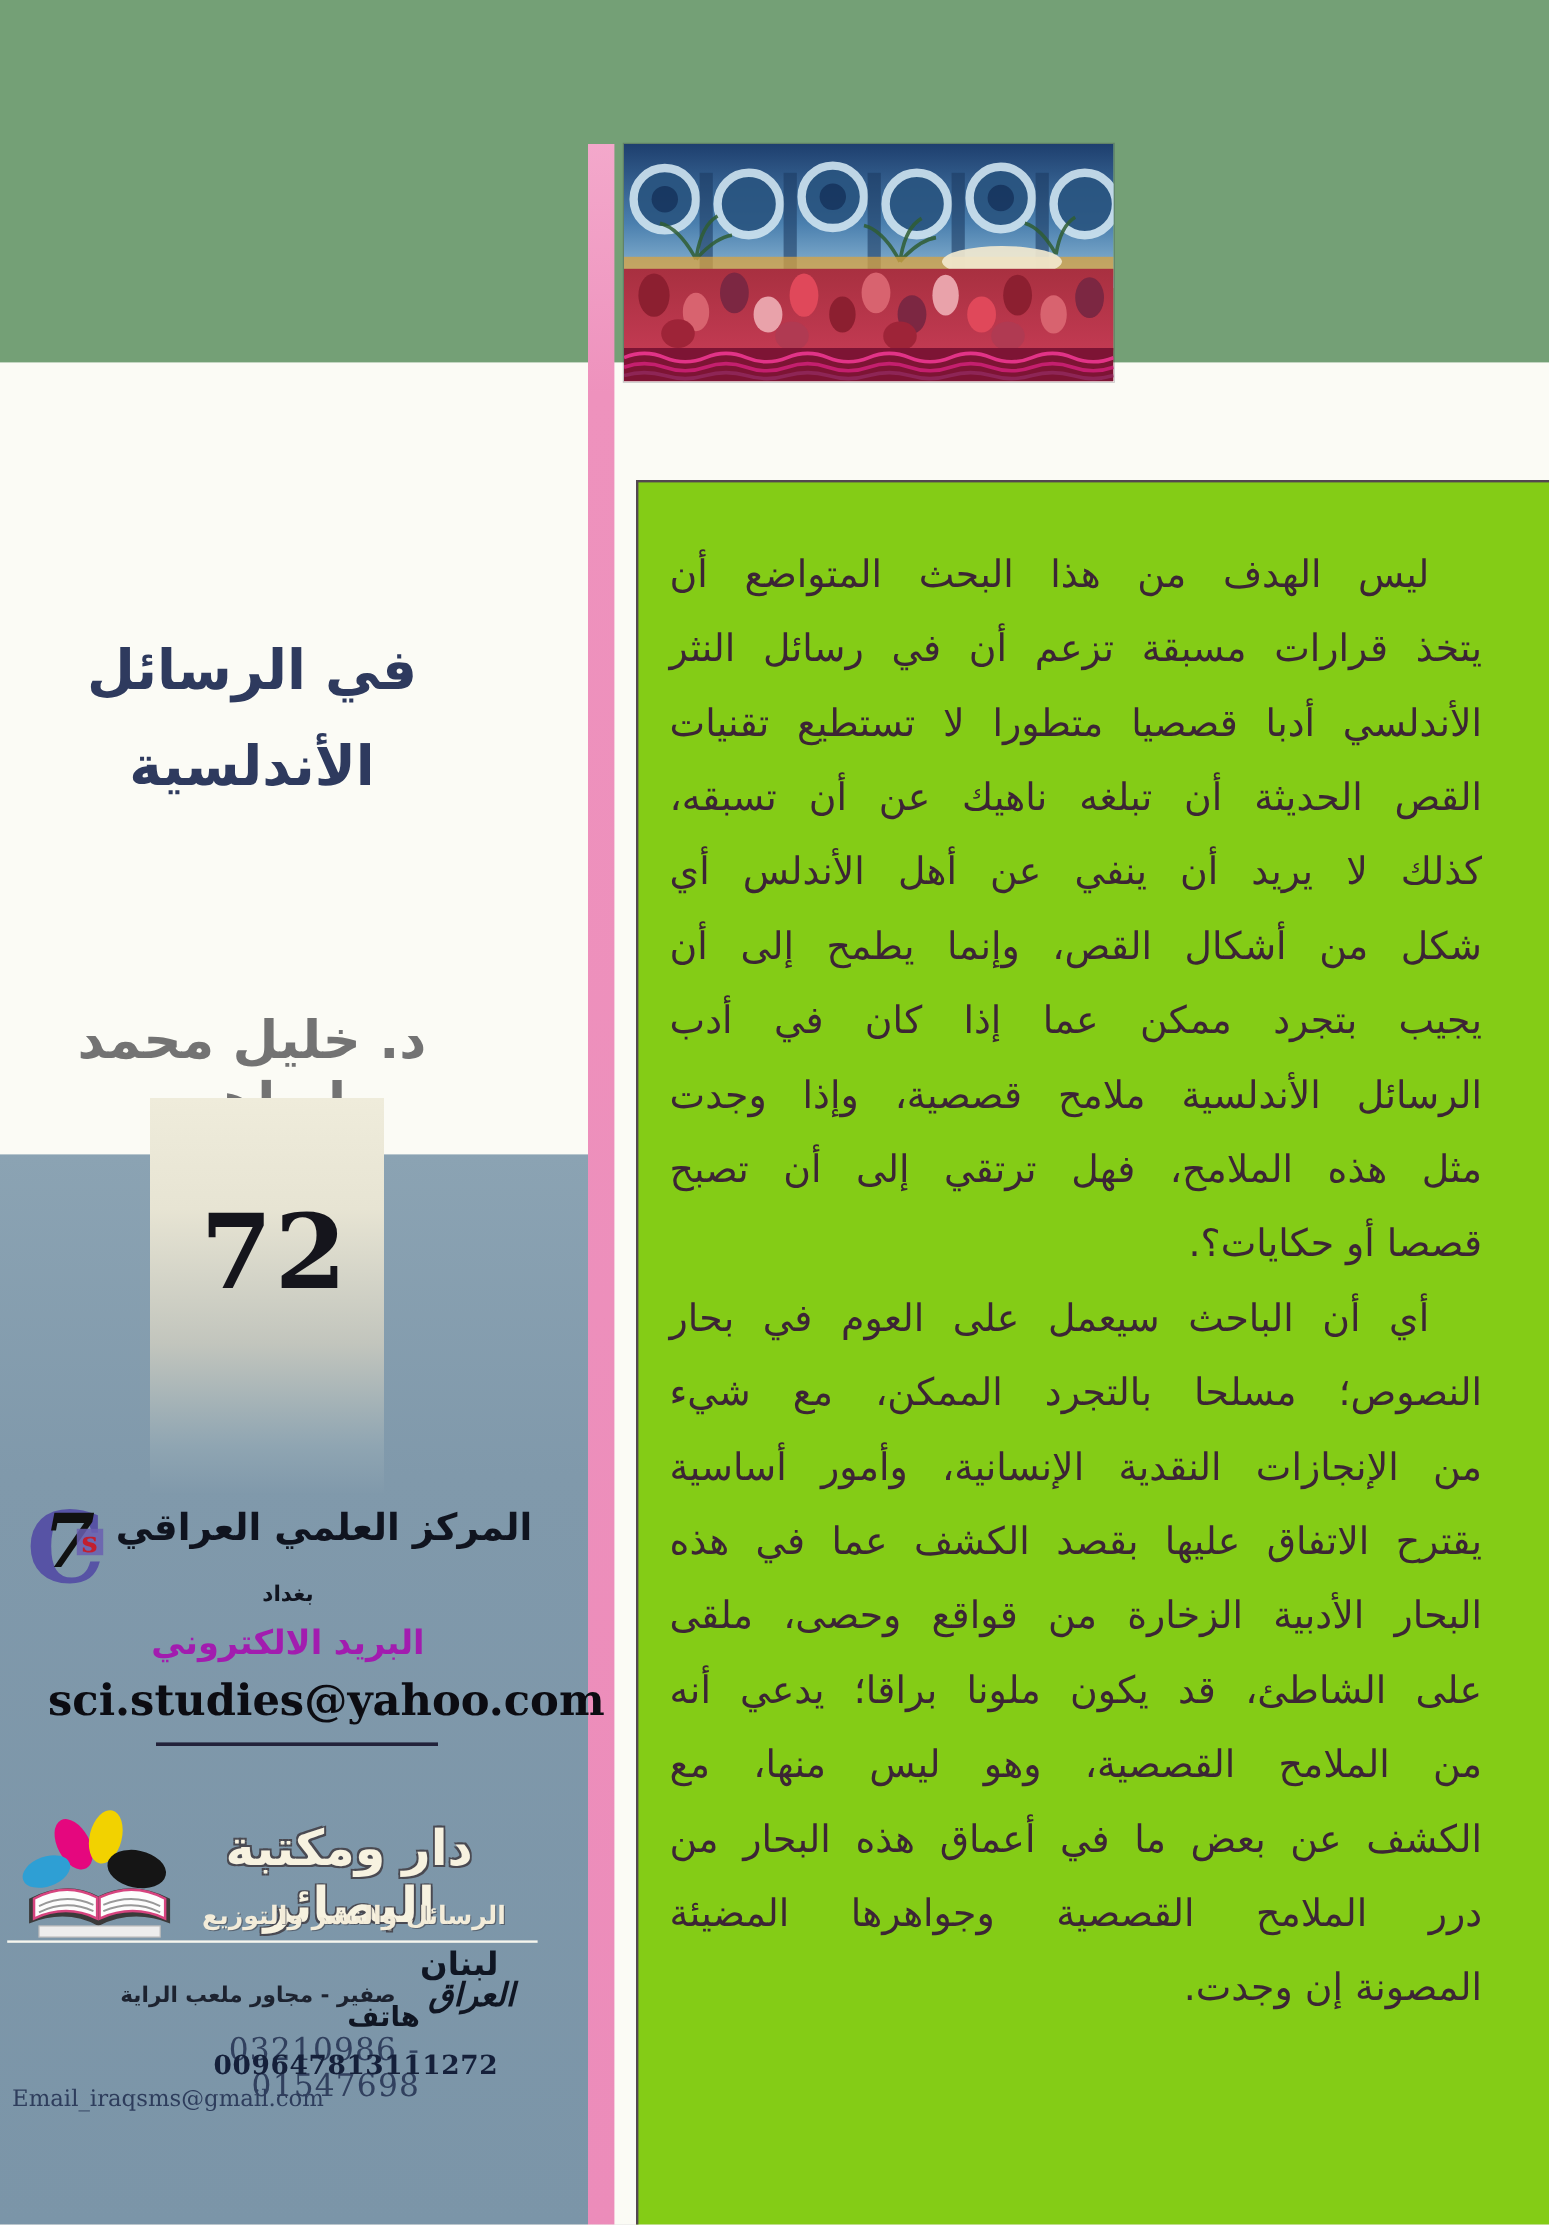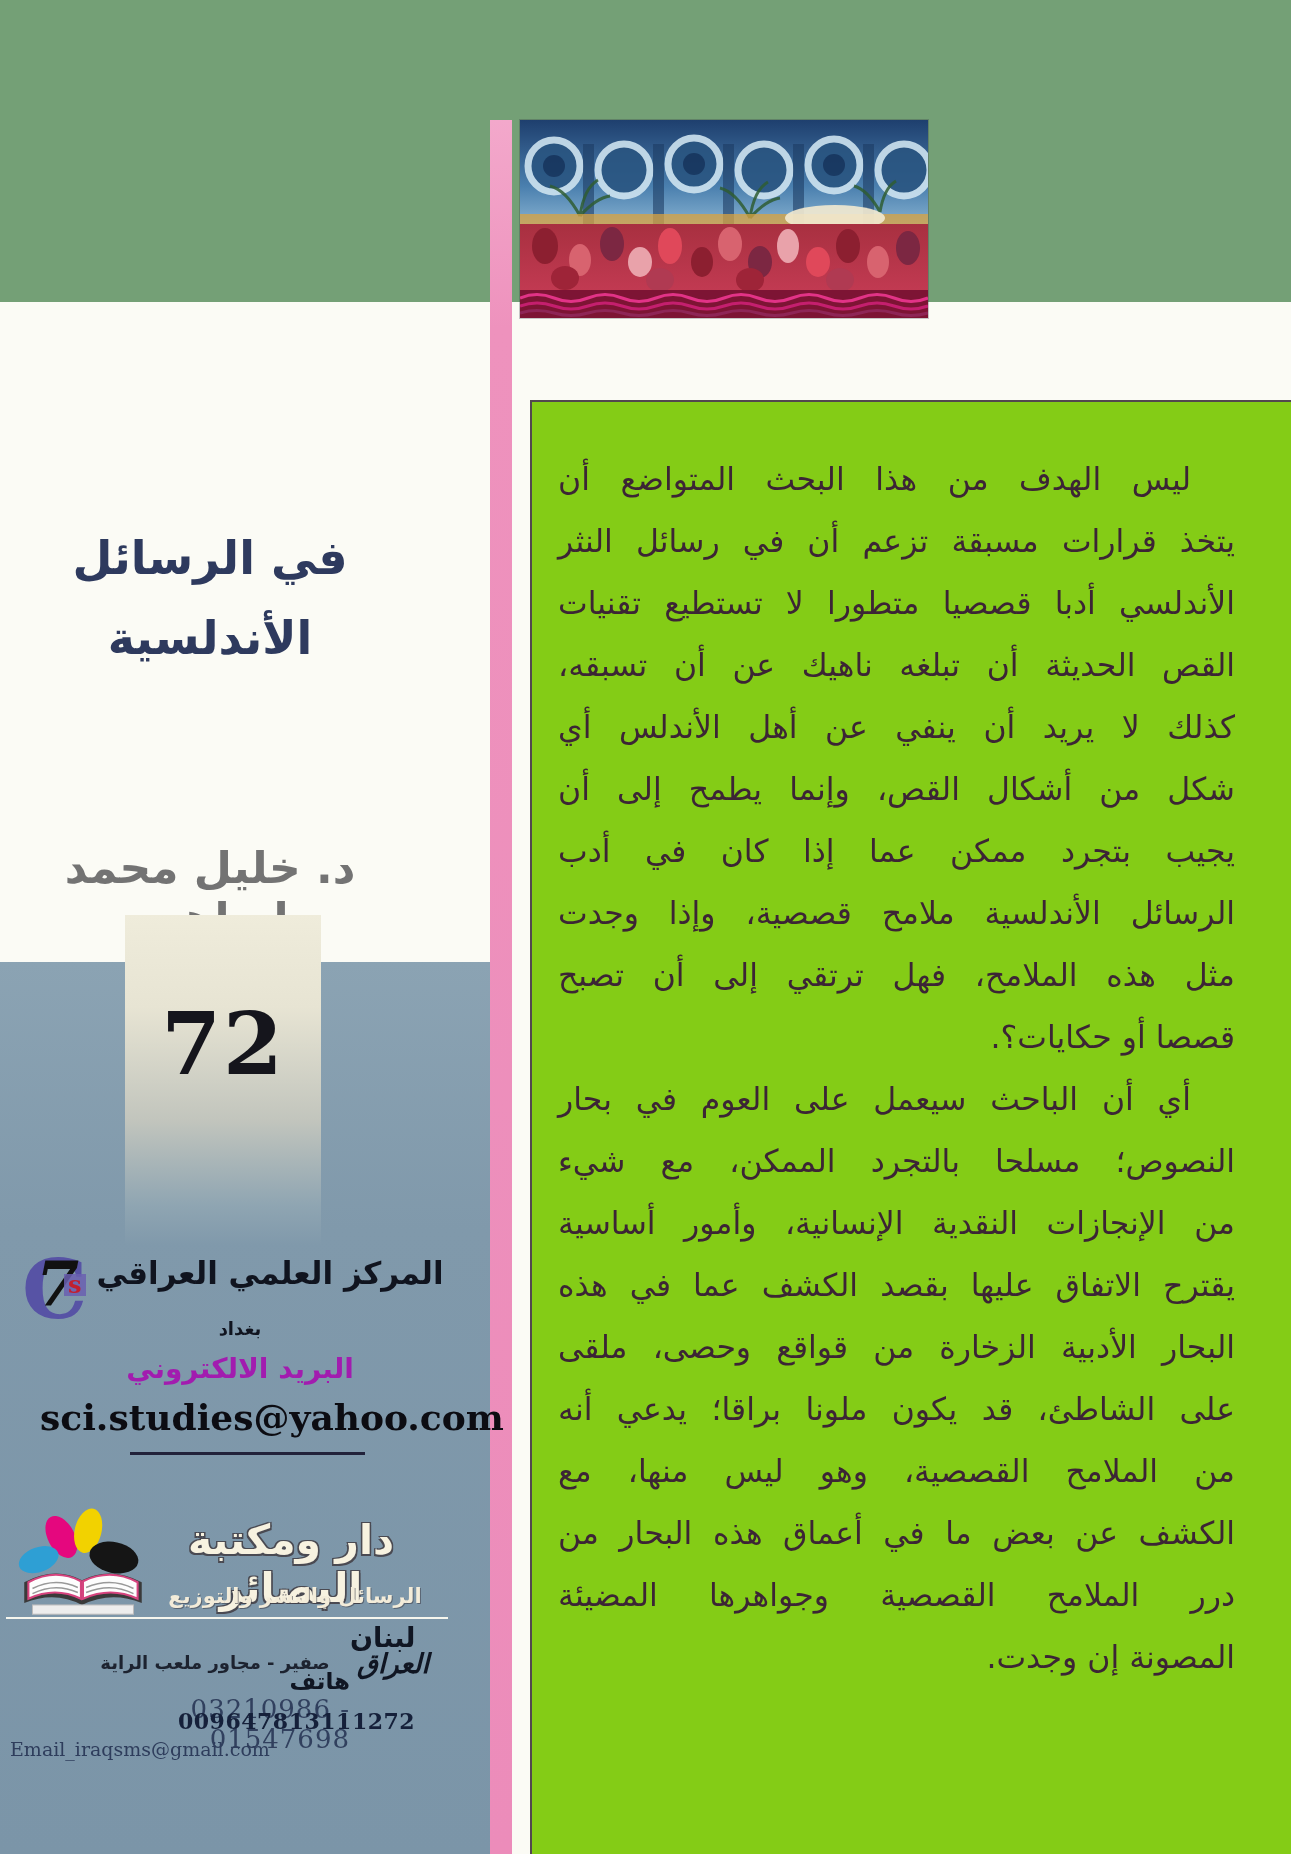--- a/index.html
+++ b/index.html
@@ -16,22 +16,22 @@
   .cover-art{left:520px;top:120px;width:408px;height:198px;box-shadow:0 0 0 1px rgba(40,40,60,.25);}
   .cover-art svg{display:block;width:100%;height:100%;}
 
   
   .pink-stripe{left:490px;top:120px;width:22px;height:1734px;
     background:linear-gradient(180deg,#f3a8cb 0%,#ee92bd 12%,#ec8cba 100%);}
 
   
   .blue-panel{left:0;top:962px;width:490px;height:892px;
     background:linear-gradient(180deg,#8ba3b3 0%,#8099ab 30%,#7b95a8 100%);}
-  .num-column{left:125px;top:915px;width:196px;height:330px;
-    background:linear-gradient(180deg,#efecdb 0%,#e7e4d3 28%,#c2c5bd 62%,#8fa5b2 88%,#8099ab 100%);}
+  .num-column{left:125px;top:915px;width:182px;height:330px;
+    background:linear-gradient(180deg,#efecdb 0%,#e7e4d3 28%,#c2c5bd 62%,#8fa5b2 88%,#8099ab 100%);padding-left:13px;}
   .series-number{display:block;padding-top:78px;text-align:center;
     font-family:"DejaVu Serif","Liberation Serif",serif;font-weight:bold;
     font-size:86px;color:#15151c;letter-spacing:2px;}
 
   
   .title-block{left:8px;top:518px;width:404px;text-align:center;direction:rtl;}
   .title-line{font-size:46px;font-weight:bold;line-height:80px;color:#2e3a5e;}
   .author{left:8px;top:842px;width:404px;text-align:center;direction:rtl;
     font-size:44px;font-weight:bold;color:#737373;}
 

